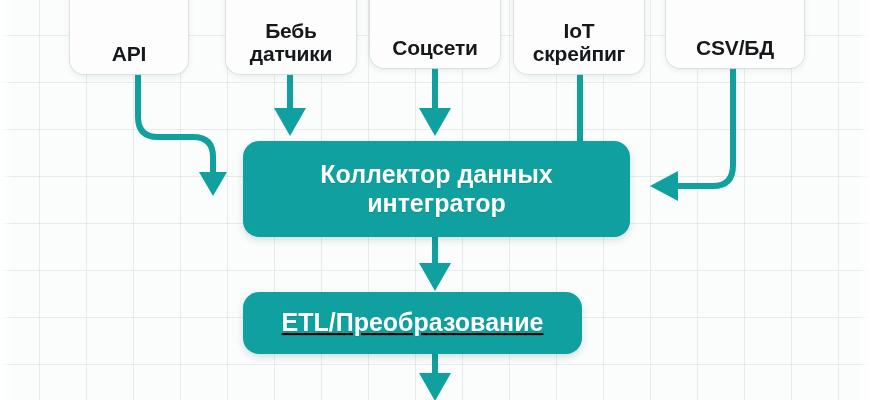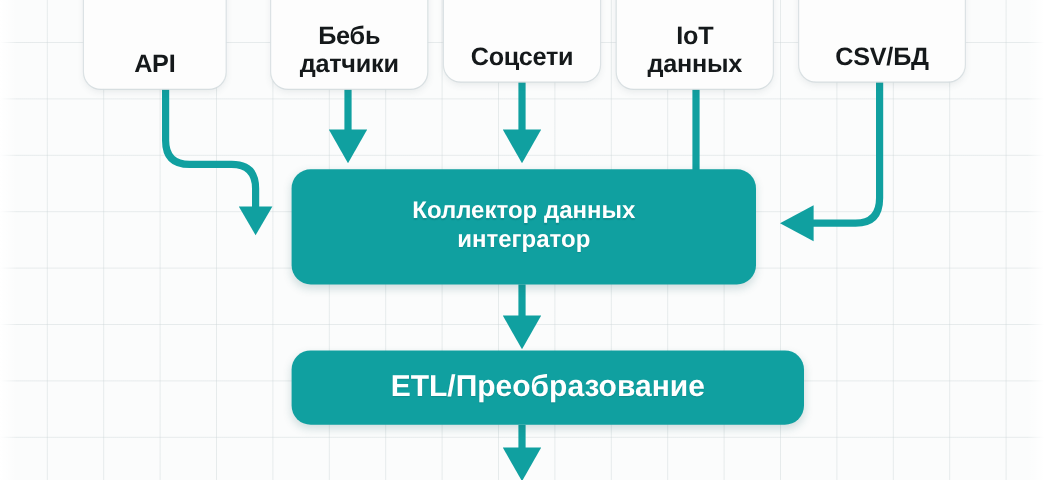--- a/index.html
+++ b/index.html
@@ -73,21 +73,21 @@
     box-sizing: border-box;
   }
   .proc-label {
     color: #ffffff;
     font-weight: 700;
     text-align: center;
     line-height: 1.18;
     white-space: pre-line;
     text-shadow: 0 1px 1px rgba(0,0,0,0.12);
   }
-  #collector .proc-label { font-size: 20px; }
+  #collector .proc-label { font-size: 25px; }
   #etl .proc-label { font-size: 25px; }
 
   
   #connectors {
     position: absolute;
     top: 0; left: 0;
     width: 870px;
     height: 400px;
     pointer-events: none;
   }
@@ -154,32 +154,32 @@
   </div>
 
   <div class="card" id="card-social" style="left:370px; top:-36px; width:130px; height:104px;">
 
     <div class="card-label">Соцсети</div>
   </div>
 
   <div class="card" id="card-iot" style="left:514px; top:-36px; width:130px; height:110px;">
 
     <div class="card-label">IoT
-данных</div>
+скрейпиг</div>
   </div>
 
   <div class="card" id="card-csv" style="left:666px; top:-36px; width:138px; height:104px;">
 
     <div class="card-label">CSV/БД</div>
   </div>
 
   <div class="proc" id="collector" style="left:243px; top:141px; width:387px; height:96px;">
     <div class="proc-label">Коллектор данных
 интегратор</div>
   </div>
 
-  <div class="proc" id="etl" style="left:243px; top:292px; width:427px; height:62px;">
+  <div class="proc" id="etl" style="left:243px; top:292px; width:339px; height:62px;text-decoration:underline;">
     <div class="proc-label">ETL/Преобразование</div>
   </div>
 
   <div id="edge-left"></div>
   <div id="edge-right"></div>
 </div>
 
 </body></html>

